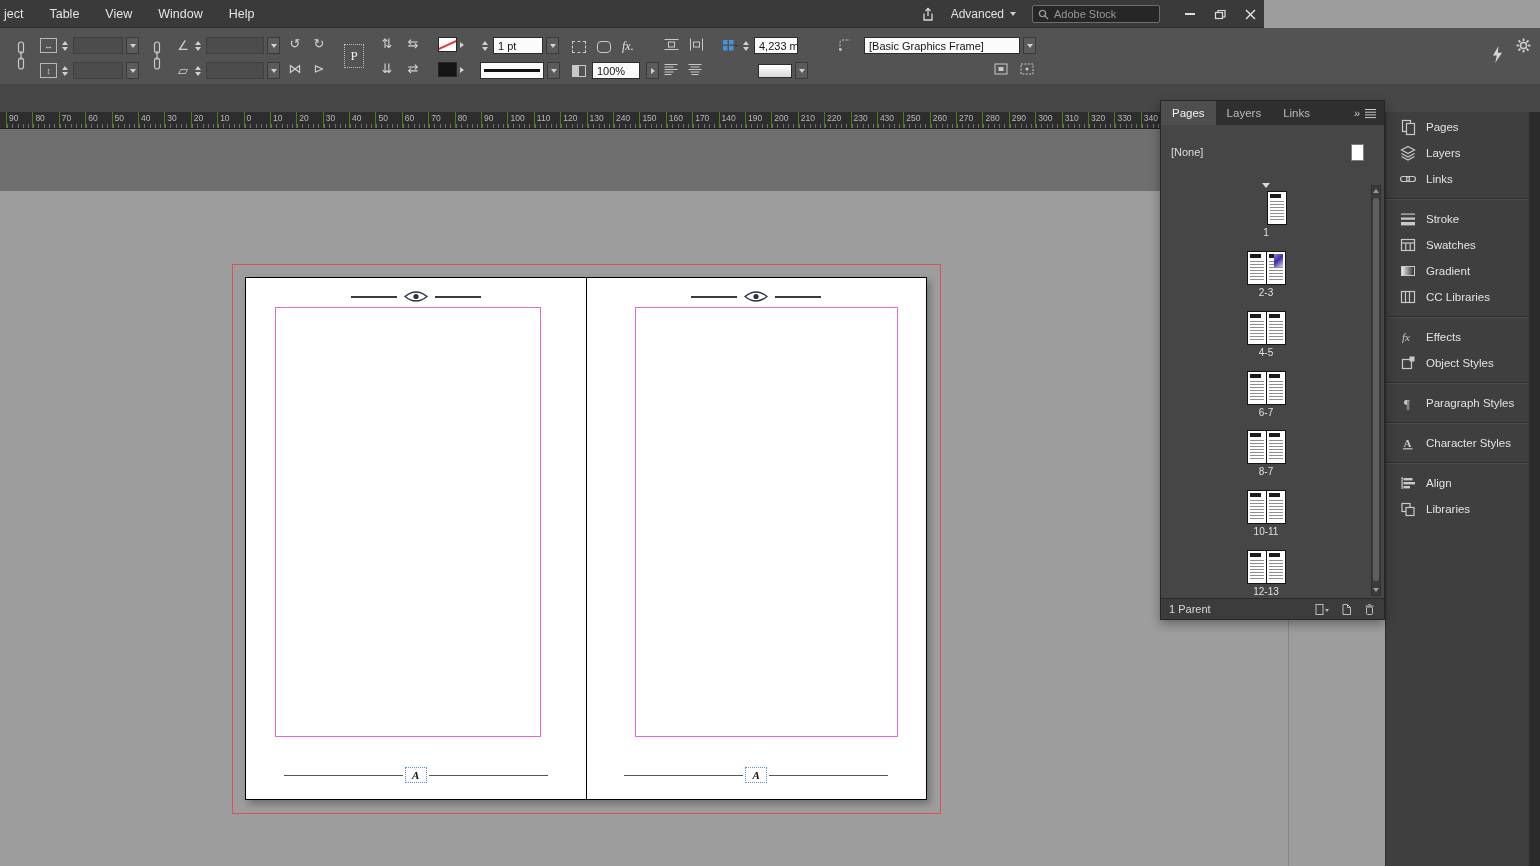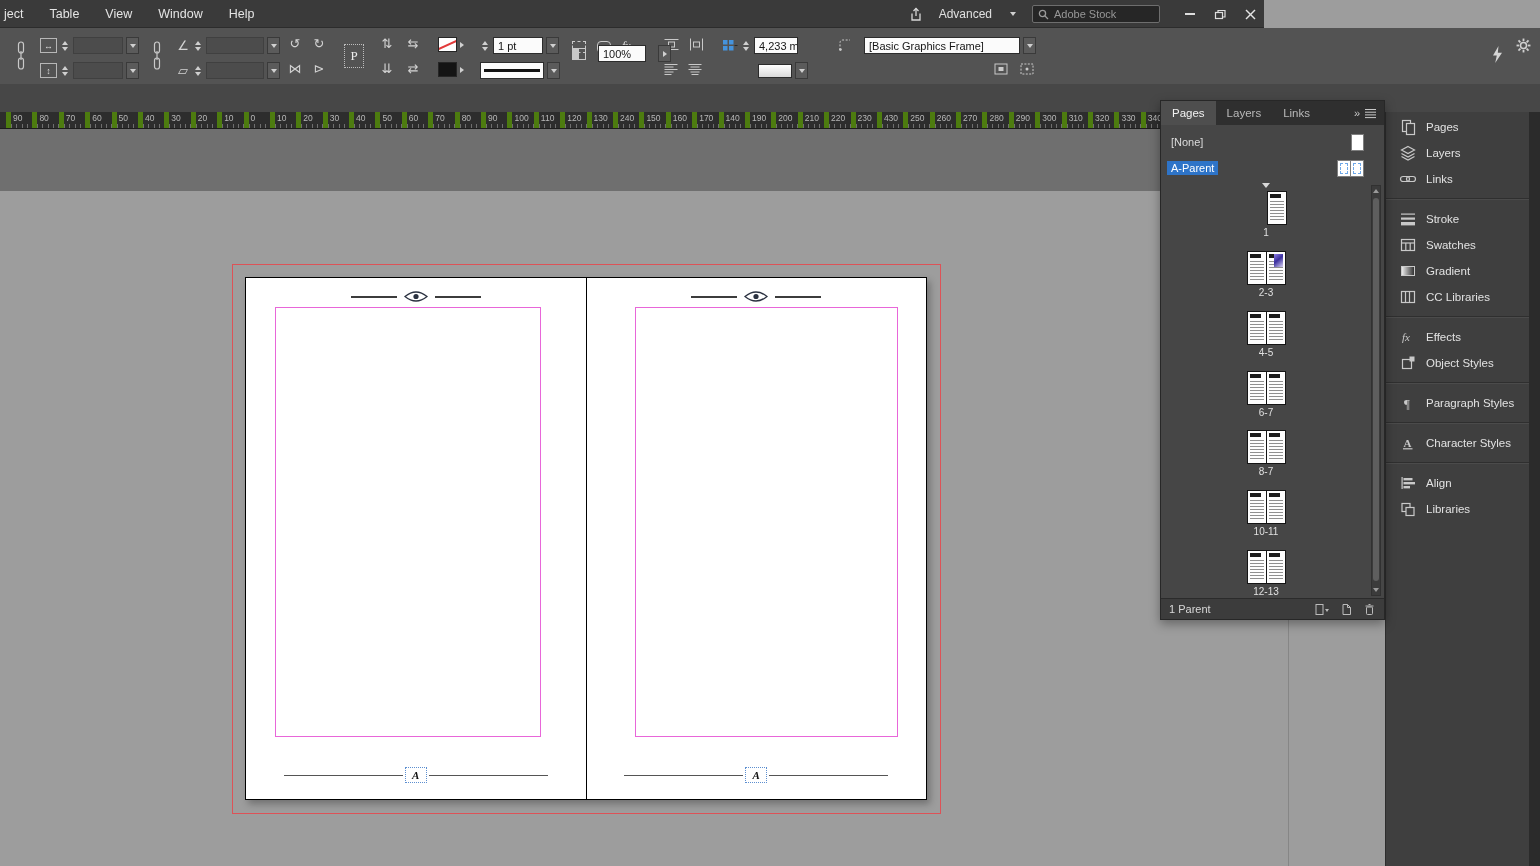--- a/index.html
+++ b/index.html
@@ -5,21 +5,21 @@
   *{margin:0;padding:0;box-sizing:border-box}
   body{font-family:"Liberation Sans",sans-serif;background:#2a2a2a}
   #app{position:relative;width:1540px;height:866px;overflow:hidden;background:#9d9d9d}
   svg{display:block}
 
   
   .menubar{position:absolute;left:0;top:0;width:1264px;height:28px;background:#3a3a3a;border-bottom:1px solid #2c2c2c;display:flex;align-items:center;z-index:30}
   .menu-items{display:flex;align-items:center;gap:26px;padding-left:4px}
   .menu-item{color:#e4e4e4;font-size:12.5px;cursor:default}
   .menu-right{position:absolute;right:6px;top:0;height:28px;display:flex;align-items:center;gap:16px}
-  .ws-switch{display:flex;align-items:center;gap:18px;color:#e0e0e0;font-size:12px}
+  .ws-switch{display:flex;align-items:center;gap:6px;color:#e0e0e0;font-size:12px}
   .search-box{width:128px;height:18px;background:#262626;border:1px solid #6e6e6e;border-radius:2px;display:flex;align-items:center;gap:5px;padding:0 5px}
   .search-box span{color:#979797;font-size:11px}
   .win-btns{display:flex;align-items:center;gap:14px;margin-left:6px}
   .win-btn{width:16px;height:14px;display:flex;align-items:center;justify-content:center}
   .min-glyph{width:10px;height:2px;background:#dedede}
 
   
   .toolbar{position:absolute;left:0;top:28px;width:1540px;height:56px;background:#535353;z-index:29}
   .subband{position:absolute;left:0;top:84px;width:1540px;height:28px;background:#474747;z-index:25}
   .tb-group{position:absolute;display:flex;align-items:center;gap:3px}
@@ -40,21 +40,21 @@
   .stroke-prev i{flex:1;height:3px;background:#111}
   .dot-box{width:14px;height:12px;border:1px dashed #c9c9c9}
   .round-box{width:14px;height:12px;border:1px solid #c9c9c9;border-radius:4px}
   .fx-label{color:#e2e2e2;font-size:12px;font-style:italic;font-family:"Liberation Serif",serif}
   .op-icon{width:14px;height:12px;border:1px solid #c9c9c9;background:linear-gradient(to right,#c9c9c9 50%,transparent 50%)}
   .p-box{width:20px;height:24px;border:1px dotted #bdbdbd;color:#ececec;font-size:13px;font-family:"Liberation Serif",serif;display:flex;align-items:center;justify-content:center}
   .mini-swatch{width:34px;height:14px;background:linear-gradient(#ffffff,#d9d9d9);border:1px solid #2b2b2b}
 
   
   .ruler{position:absolute;left:0;top:112px;width:1385px;height:17px;background:#2d2d2d;border-bottom:1px solid #1d1d1d;display:flex;padding-left:6px;overflow:hidden;z-index:26}
-  .ruler-cell{flex:0 0 26.4px;position:relative;border-left:5px solid #4d7c0f}
+  .ruler-cell{flex:0 0 26.4px;position:relative;border-left:1px solid #4d7c0f}
   .ruler-cell::after{content:"";position:absolute;bottom:0;left:0;right:0;height:4px;background:repeating-linear-gradient(to right,#6f6f6f 0 1px,transparent 1px 5.3px)}
   .ruler-num{position:absolute;top:1px;left:2px;font-size:8.5px;color:#b8b8b8}
 
   
   .canvas{position:absolute;left:0;top:129px;width:1385px;height:737px;background:#9d9d9d;z-index:1}
   .canvas-topband{position:absolute;left:0;top:0;width:1385px;height:62px;background:#6f6f6f}
   .canvas-vline{position:absolute;left:1288px;top:491px;width:1px;height:246px;background:#868686}
   .bleed-guide{position:absolute;left:232px;top:135px;width:709px;height:550px;border:1px solid #dd5257}
   .spread{position:absolute;left:245px;top:148px;width:682px;height:523px;background:#fff;border:1px solid #000;display:flex;box-shadow:3px 4px 7px rgba(0,0,0,.28)}
   .page{flex:1;position:relative}
@@ -69,21 +69,21 @@
   .a-box{width:22px;height:16px;margin:0 2px;background:#fff;border:1px dotted #5d8fd0;color:#111;font-style:italic;font-weight:bold;font-size:11px;display:flex;align-items:center;justify-content:center;font-family:"Liberation Serif",serif}
 
   
   .pages-panel{position:absolute;left:1160px;top:100px;width:225px;height:520px;background:#464646;border:1px solid #272727;box-shadow:0 4px 10px rgba(0,0,0,.35);z-index:40;display:flex;flex-direction:column}
   .pp-tabs{height:24px;background:#2f2f2f;display:flex;align-items:stretch}
   .pp-tab{padding:0 11px;display:flex;align-items:center;color:#b9b9b9;font-size:11.5px}
   .pp-tab.active{background:#4e4e4e;color:#f2f2f2}
   .pp-tab-spacer{flex:1}
   .pp-chevrons{display:flex;align-items:center;color:#c8c8c8;font-size:11px;margin-right:4px}
   .pp-menu{display:flex;align-items:center;margin-right:7px}
-  .pp-masters{height:58px;padding-top:4px}
+  .pp-masters{height:58px;padding-top:14px}
   .pp-master-row{height:26px;display:flex;align-items:center;justify-content:space-between;padding:0 20px 0 6px}
   .pp-master-label{color:#dcdcdc;font-size:11px;padding:1px 4px}
   .pp-master-label.selected{background:#2e74c8;color:#fff}
   .pp-thumb-single{width:13px;height:17px;background:#fff;border:1px solid #7e7e7e}
   .pp-thumb-spread{width:27px;height:17px;display:flex}
   .pp-thumb-spread .half{flex:1;background:#fff;border:1px solid #7e7e7e;position:relative}
   .pp-thumb-spread .half+.half{margin-left:-1px}
   .pp-thumb-spread .half::after{content:"";position:absolute;inset:2px;border:1px dashed #6fa8e8}
   .pp-list{position:relative;flex:1;background:#464646;overflow:hidden}
   .pp-entry{position:absolute;left:55px;width:100px;display:flex;flex-direction:column;align-items:center}
@@ -313,21 +313,21 @@
       <span class="tri tri-right"></span>
     </div>
     <div class="tb-group" style="left:480px;top:34px">
       <span class="stroke-prev">
           <i></i>
         </span>
       <span class="dd-btn">
           <span class="tri tri-down"></span>
         </span>
     </div>
-    <div class="tb-group" style="left:572px;top:17px;gap:12px">
+    <div class="tb-group" style="left:572px;top:34px;gap:6px">
       <span class="op-icon"></span>
       <span class="field" style="width:48px">100%</span>
       <span class="dd-btn">
           <span class="tri tri-right"></span>
         </span>
     </div>
     <div class="tb-group" style="left:664px;top:35px;gap:10px">
       <span>
           <svg width="14" height="12" viewBox="0 0 14 12">
             <g stroke="#c9c9c9">
@@ -591,27 +591,20 @@
               <line x1="1" y1="9.6" x2="12" y2="9.6"></line>
             </g>
           </svg>
       </div>
     </div>
     <div class="pp-masters">
       <div class="pp-master-row">
         <span class="pp-master-label">[None]</span>
         <span class="pp-thumb-single"></span>
       </div>
-      <div class="pp-master-row">
-        <span class="pp-master-label selected">A-Parent</span>
-        <span class="pp-thumb-spread">
-            <span class="half"></span>
-            <span class="half"></span>
-          </span>
-      </div>
     </div>
     <div class="pp-list">
       <div class="pp-entry" style="top:8px">
         <span class="section-marker"></span>
         <div class="pp-thumbs single">
             <div class="mini-page"></div>
           </div>
         <div class="pp-entry-label">1</div>
       </div>
       <div class="pp-entry" style="top:68px">

